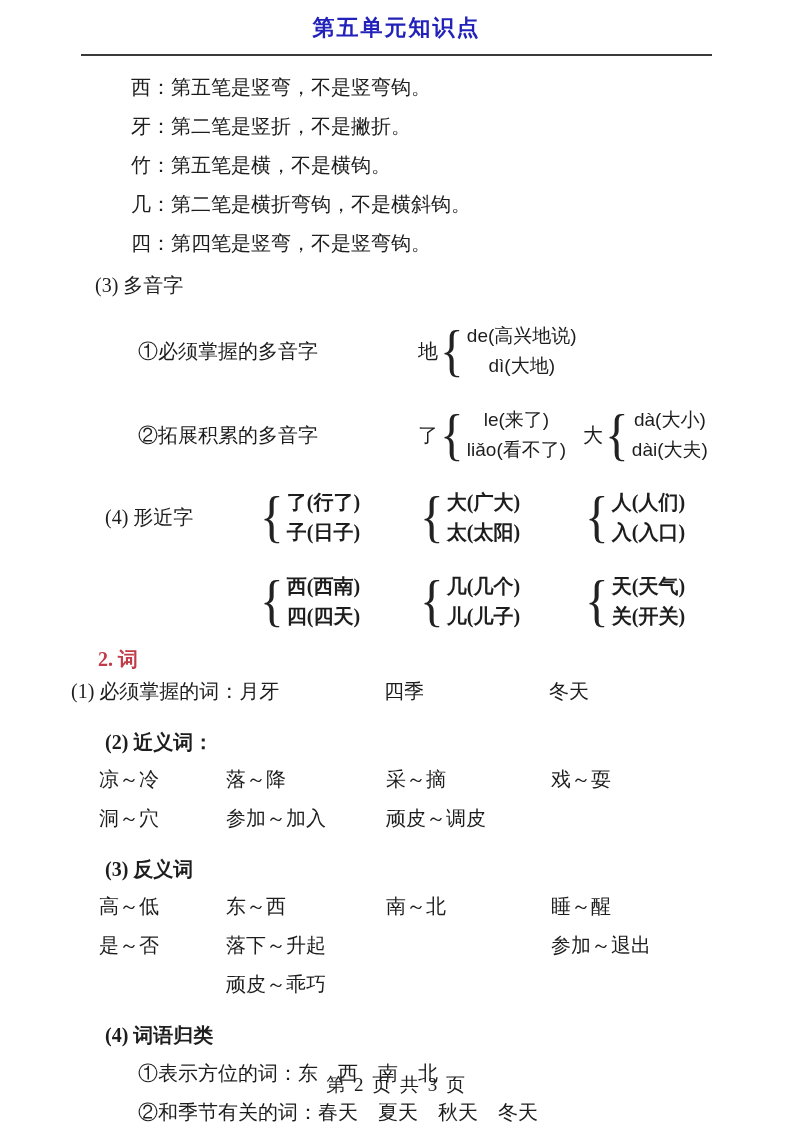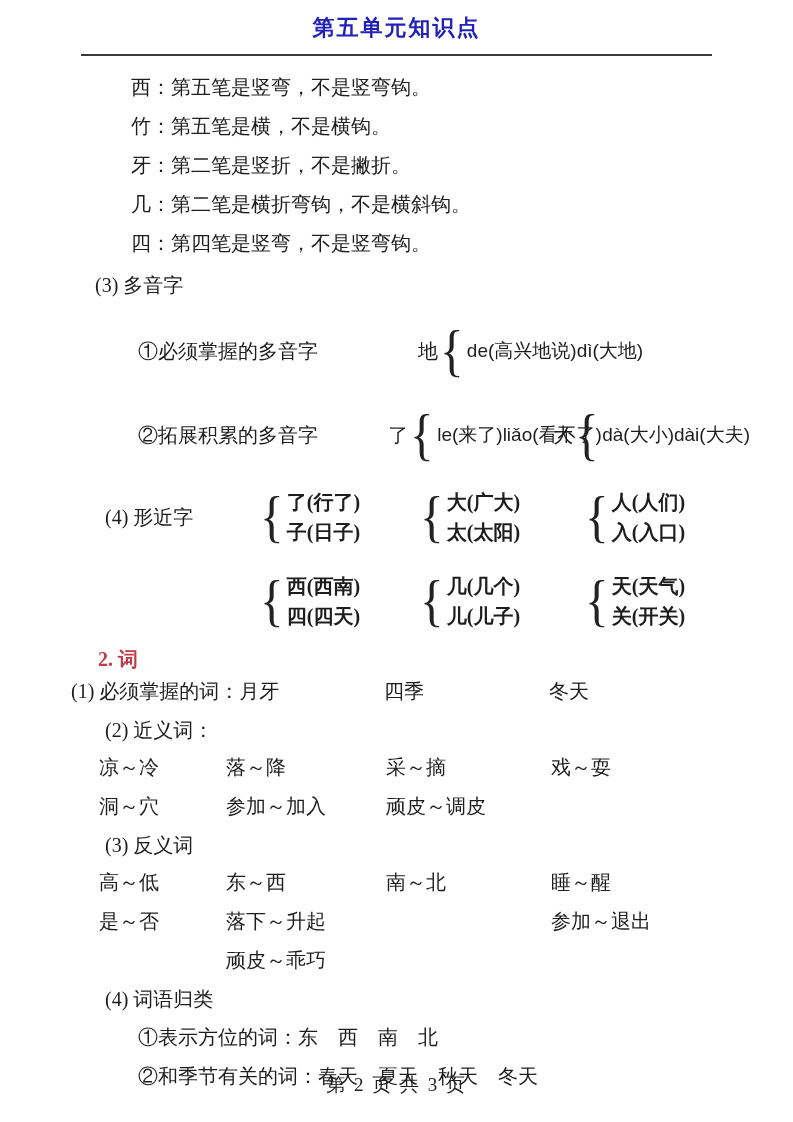--- a/index.html
+++ b/index.html
@@ -66,21 +66,21 @@
   .brace {
     font-family: "Liberation Serif", serif;
     font-size: 58px;
     font-weight: normal;
     line-height: 62px;
     transform: scaleX(0.85);
     display: inline-block;
     margin: 0 1px 0 0;
     color: #222222;
   }
-  .readings { display: flex; flex-direction: row; justify-content: center; }
+  .readings { display: flex; flex-direction: column; justify-content: center; text-align: center; }
   .reading {
     font-family: "Liberation Sans", sans-serif;
     font-size: 19px;
     line-height: 30px;
     white-space: nowrap;
   }
   
   .sim-row {
     display: flex;
     align-items: center;
@@ -102,21 +102,22 @@
     margin-top: 9px;
     font-size: 20px;
     line-height: 24px;
   }
   .must-cell1 { width: 313px; flex: 0 0 313px; }
   .must-cell2 { width: 165px; flex: 0 0 165px; }
   .word-label {
     padding-left: 62px;
     font-size: 20px;
     line-height: 22px;
-    margin-top: 16px;
+    margin-top: 28px;
+    font-weight: bold;
   }
   .word-grid {
     display: grid;
     grid-template-columns: 127px 160px 165px auto;
     padding-left: 56px;
     margin-top: 14px;
     row-gap: 15px;
     font-size: 20px;
     line-height: 24px;
   }
@@ -141,22 +142,22 @@
 </head>
 <body>
 
 <div class="page">
 
   <div class="title">第五单元知识点</div>
   <div class="rule"></div>
 
   <div class="strokes">
     <div class="stroke-line">西：第五笔是竖弯，不是竖弯钩。</div>
+    <div class="stroke-line">牙：第二笔是竖折，不是撇折。</div>
     <div class="stroke-line">竹：第五笔是横，不是横钩。</div>
-    <div class="stroke-line">牙：第二笔是竖折，不是撇折。</div>
     <div class="stroke-line">几：第二笔是横折弯钩，不是横斜钩。</div>
     <div class="stroke-line">四：第四笔是竖弯，不是竖弯钩。</div>
   </div>
 
   <div class="h3">(3) 多音字</div>
 
   <div class="poly-row first">
     <span class="poly-label">①必须掌握的多音字</span>
     <div class="poly-group last">
       <span class="poly-char">地</span>

